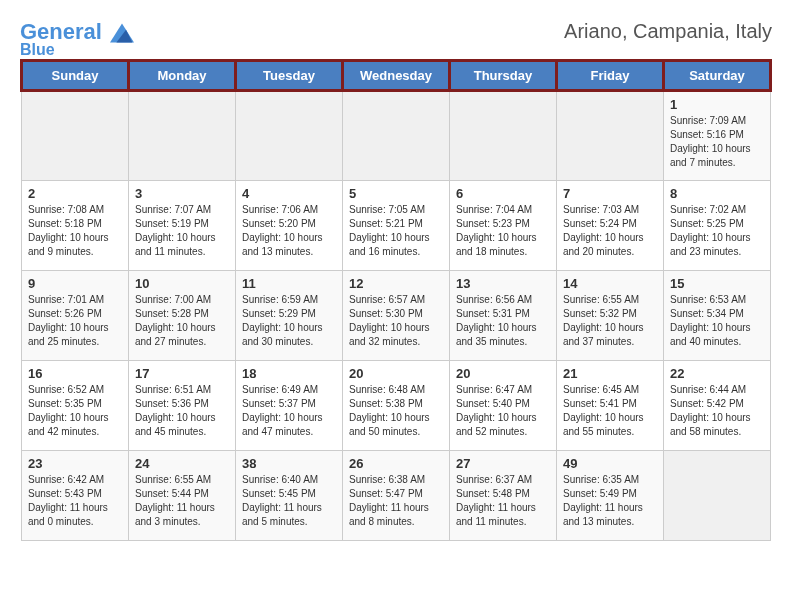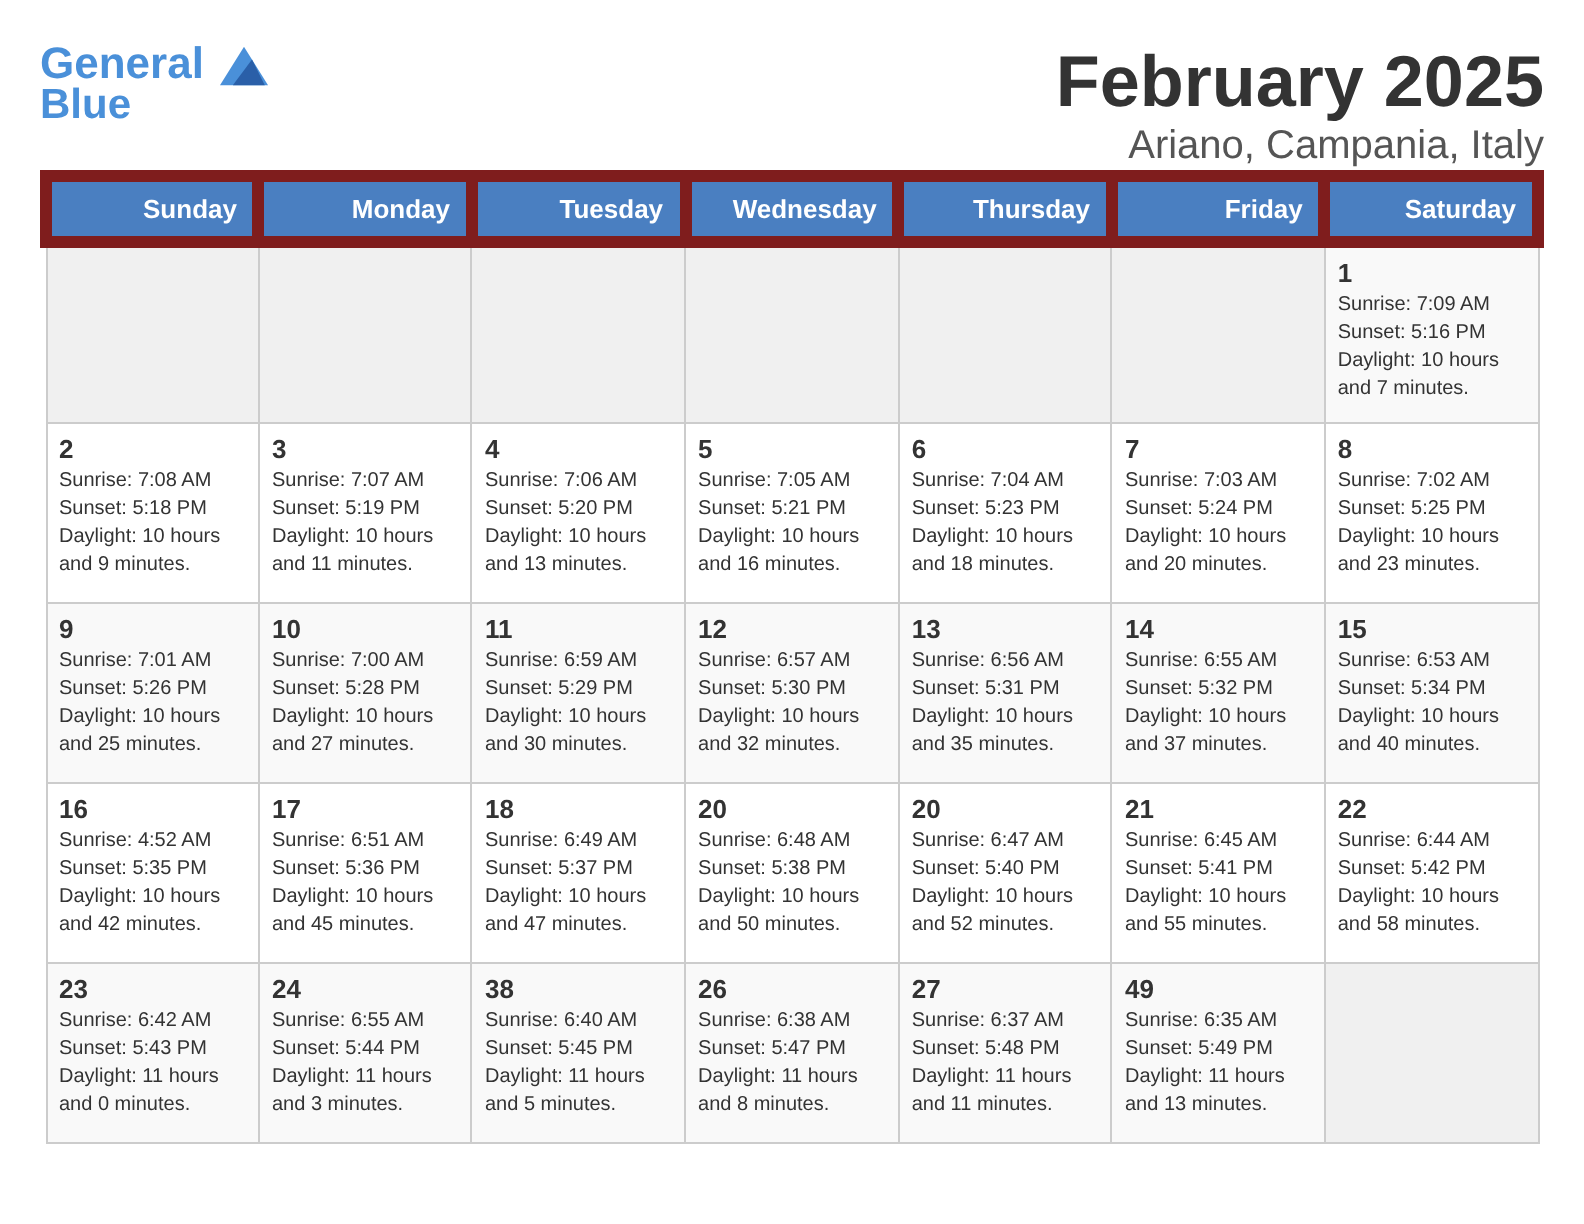--- a/index.html
+++ b/index.html
@@ -50,22 +50,22 @@
       width: 100%;
       border-collapse: collapse;
       border: 1px solid #ccc;
     }
     .calendar th {
       background-color: #4a7fc1;
       color: #fff;
       font-size: 13px;
       font-weight: bold;
       padding: 6px 8px;
-      text-align: right;
-      border: 6px solid #7f1d1d;
+      text-align: center;
+      border: 3px solid #7f1d1d;
     }
     .calendar td {
       vertical-align: top;
       border: 1px solid #ccc;
       padding: 5px 6px;
       width: 107px;
       min-height: 90px;
       height: 90px;
       background: #fff;
     }
@@ -99,25 +99,24 @@
     <div>
       <div style="display:flex;align-items:center;">
         <div class="logo-text">
           <span>General</span>
           <svg class="logo-icon" viewBox="0 0 30 24" style="display:inline-block;vertical-align:middle;margin-left:2px;">
             <polygon points="0,24 15,0 30,24" fill="#4a90d9"></polygon>
             <polygon points="8,24 20,8 28,24" fill="#2a5fa8"></polygon>
           </svg>
         </div>
       </div>
-      <div style="font-size:21px;font-weight:bold;color:#4a90d9;margin-top:-4px;">Blue</div>
+      <div style="font-size:16px;font-weight:bold;color:#4a90d9;margin-top:-4px;">Blue</div>
     </div>
   </div>
   <div class="title-block">
-    <div class="month-title">February 2025</div>
     <div class="subtitle">Ariano, Campania, Italy</div>
   </div>
 </div>
 
 <table class="calendar">
   <thead>
     <tr>
     <th>Sunday</th>
         <th>Monday</th>
         <th>Tuesday</th>
@@ -226,21 +225,21 @@
         <td>
           <span class="day-num">15</span>
           <div class="day-info">Sunrise: 6:53 AM
 Sunset: 5:34 PM
 Daylight: 10 hours and 40 minutes.</div>
         </td>
       </tr>
       <tr>
         <td>
           <span class="day-num">16</span>
-          <div class="day-info">Sunrise: 4:52 AM
+          <div class="day-info">Sunrise: 6:52 AM
 Sunset: 5:35 PM
 Daylight: 10 hours and 42 minutes.</div>
         </td>
         <td>
           <span class="day-num">17</span>
           <div class="day-info">Sunrise: 6:51 AM
 Sunset: 5:36 PM
 Daylight: 10 hours and 45 minutes.</div>
         </td>
         <td>

